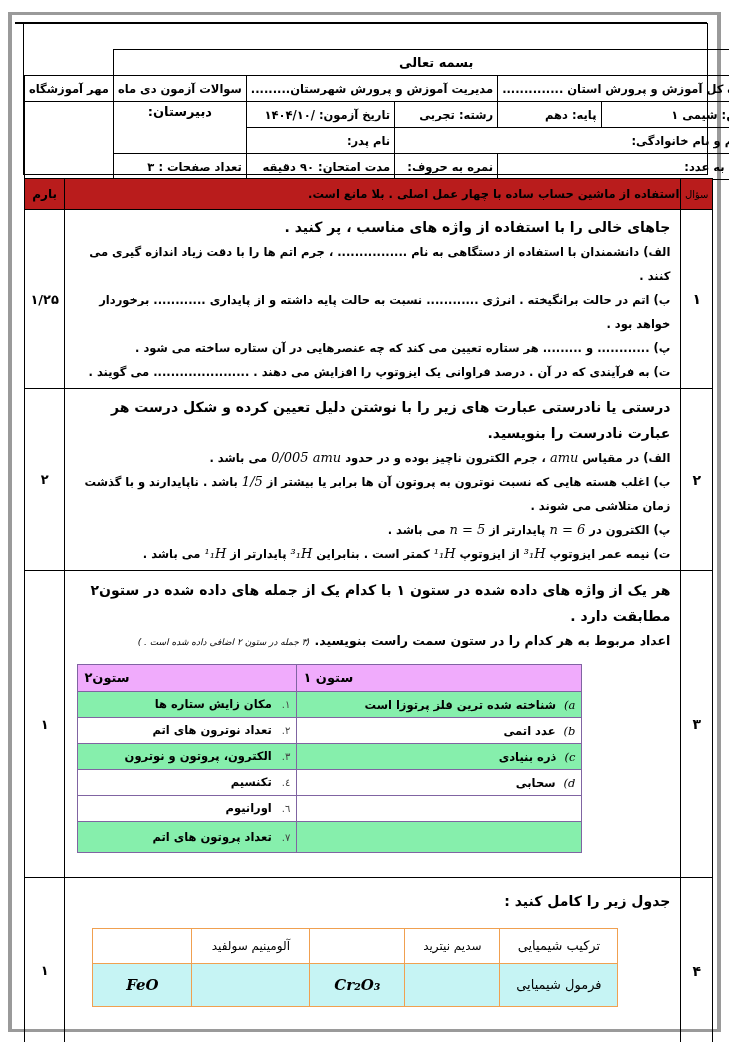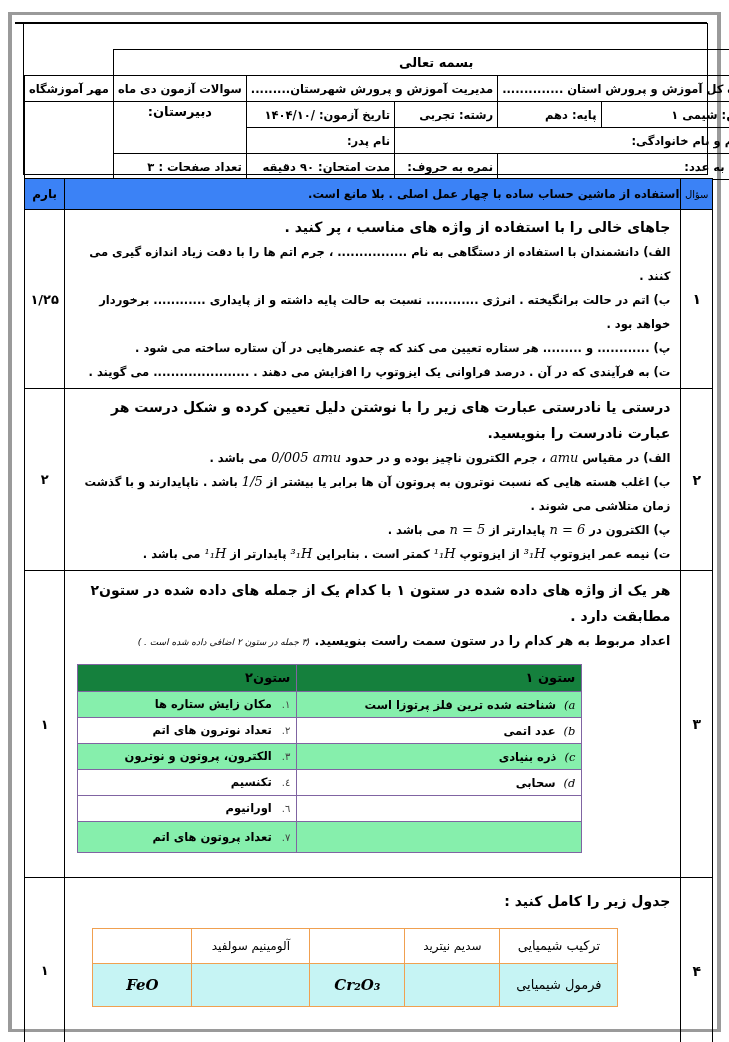--- a/index.html
+++ b/index.html
@@ -5,31 +5,31 @@
   html, body { margin:0; padding:0; }
   body { width:729px; height:1042px; background:#ffffff; position:relative; font-family:"DejaVu Sans", sans-serif; overflow:hidden; }
   .frame { position:absolute; left:8px; top:12px; width:713px; height:1020px; border-left:4px solid #9a9a9a; border-right:4px solid #9a9a9a; border-top:3px solid #9a9a9a; border-bottom:3px solid #9a9a9a; box-sizing:border-box; }
   .page { position:absolute; left:23px; top:23px; width:685px; height:152px; border:1px solid #000; box-sizing:border-box; }
   .page-top-line { position:absolute; left:15px; top:22px; width:692px; height:0; border-top:2px solid #000; }
   table.hdr { position:absolute; left:24px; top:49px; width:688px; border-collapse:collapse; direction:rtl; font-size:11.5px; font-weight:bold; }
   table.hdr td { border:1px solid #000; padding:2px 4px; height:21px; white-space:nowrap; }
   .title-row td { text-align:center; font-size:13px; }
   table.main { position:absolute; left:24px; top:178px; width:689px; border-collapse:collapse; direction:rtl; }
   table.main td { border:1px solid #000; vertical-align:middle; }
-  .head-row td { background:#3b82f6; height:28px; font-size:11.5px; font-weight:bold; }
+  .head-row td { background:#b91c1c; height:28px; font-size:11.5px; font-weight:bold; }
   .qnum { width:33px; text-align:center; font-size:14px; font-weight:bold; }
   .mark { width:45px; text-align:center; font-size:13px; font-weight:bold; }
   .qbody { padding:4px 10px 4px 12px; font-size:11.5px; font-weight:bold; line-height:24px; text-align:right; }
   .qtitle { font-size:14px; font-weight:bold; line-height:26px; }
   .math { font-family:"DejaVu Serif", serif; font-style:italic; font-weight:normal; font-size:13px; }
   .small { font-size:9px; font-weight:normal; font-style:italic; }
   table.match { border-collapse:collapse; width:505px; margin:10px 88px 12px auto; direction:rtl; font-size:11.5px; }
   table.match td { border:1px solid #8064a2; height:23px; padding:0 6px; }
   table.match tr.alt td { background:#86efac; }
-  table.match tr.mh td { font-size:13px; text-align:right; background:#15803d; height:26px; }
+  table.match tr.mh td { font-size:13px; text-align:left; background:#f0abfc; height:26px; }
   table.match td.c1 { width:272px;margin-top:32px; }
   .num { color:#444; font-weight:normal; margin-left:10px; font-size:10px; }
   .lbl { font-family:"DejaVu Serif", serif; font-style:italic; font-weight:normal; margin-left:8px; }
   table.formula { border-collapse:collapse; width:526px; margin:14px 52px 52px auto; direction:rtl; font-size:12px; }
   table.formula td { border:1.5px solid #f0a050; height:34px; text-align:center; padding:0 6px; font-weight:normal; }
   table.formula tr.fr td { background:#c6f4f4; height:42px; }
   table.formula td.frm { font-family:"DejaVu Serif", serif; font-style:italic; font-weight:bold; font-size:15px; }
 </style>
 </head>
 <body>

